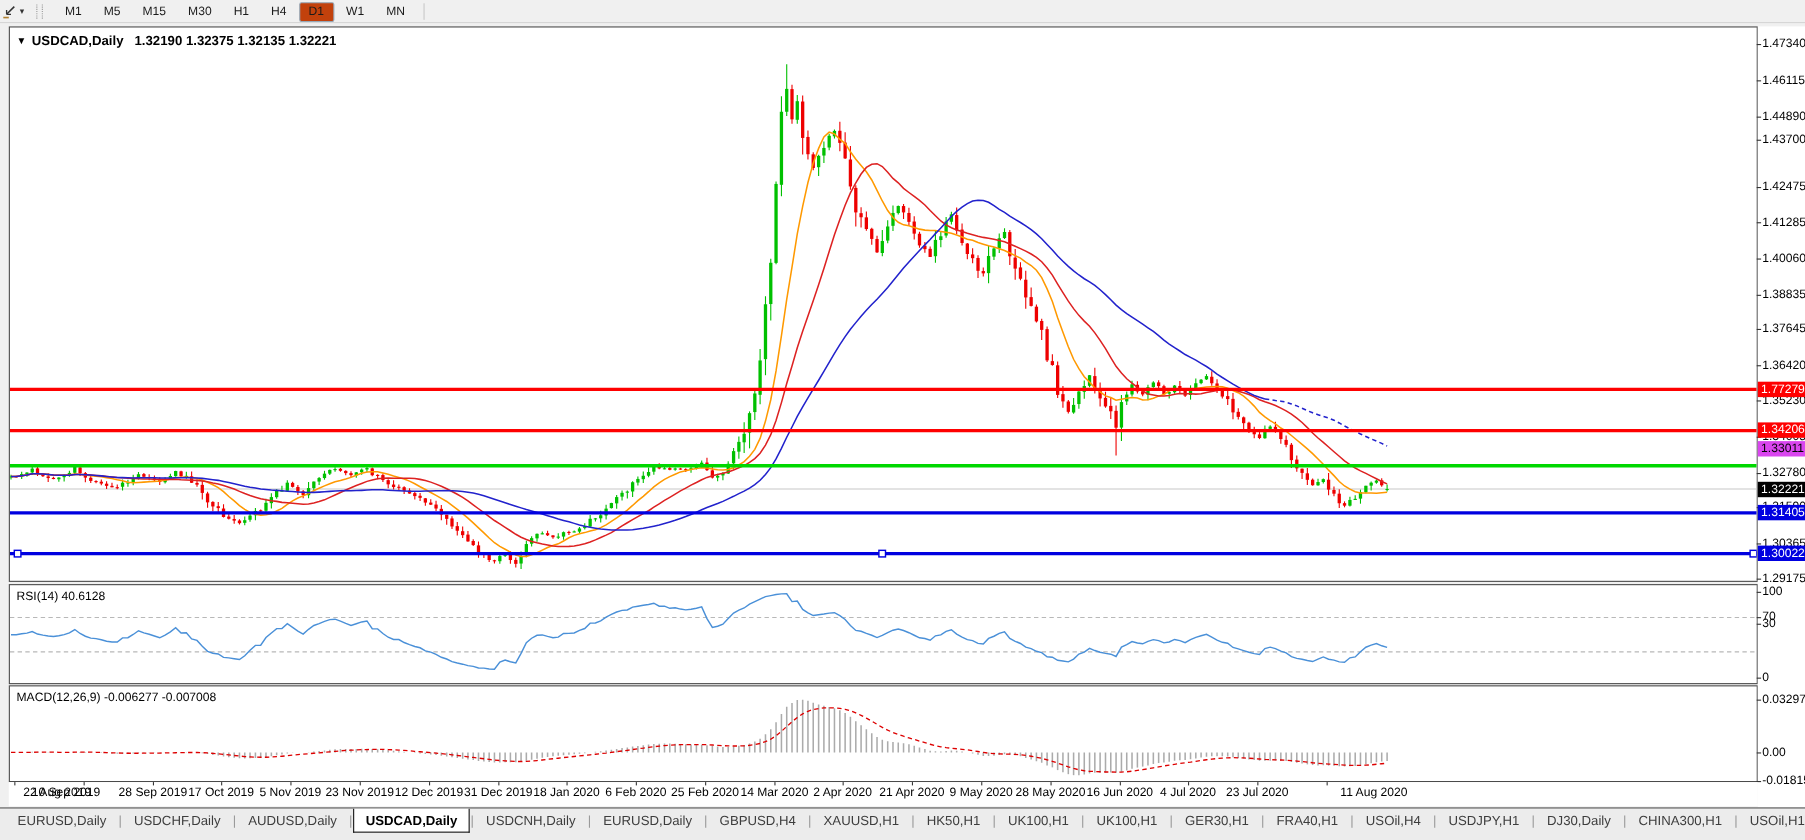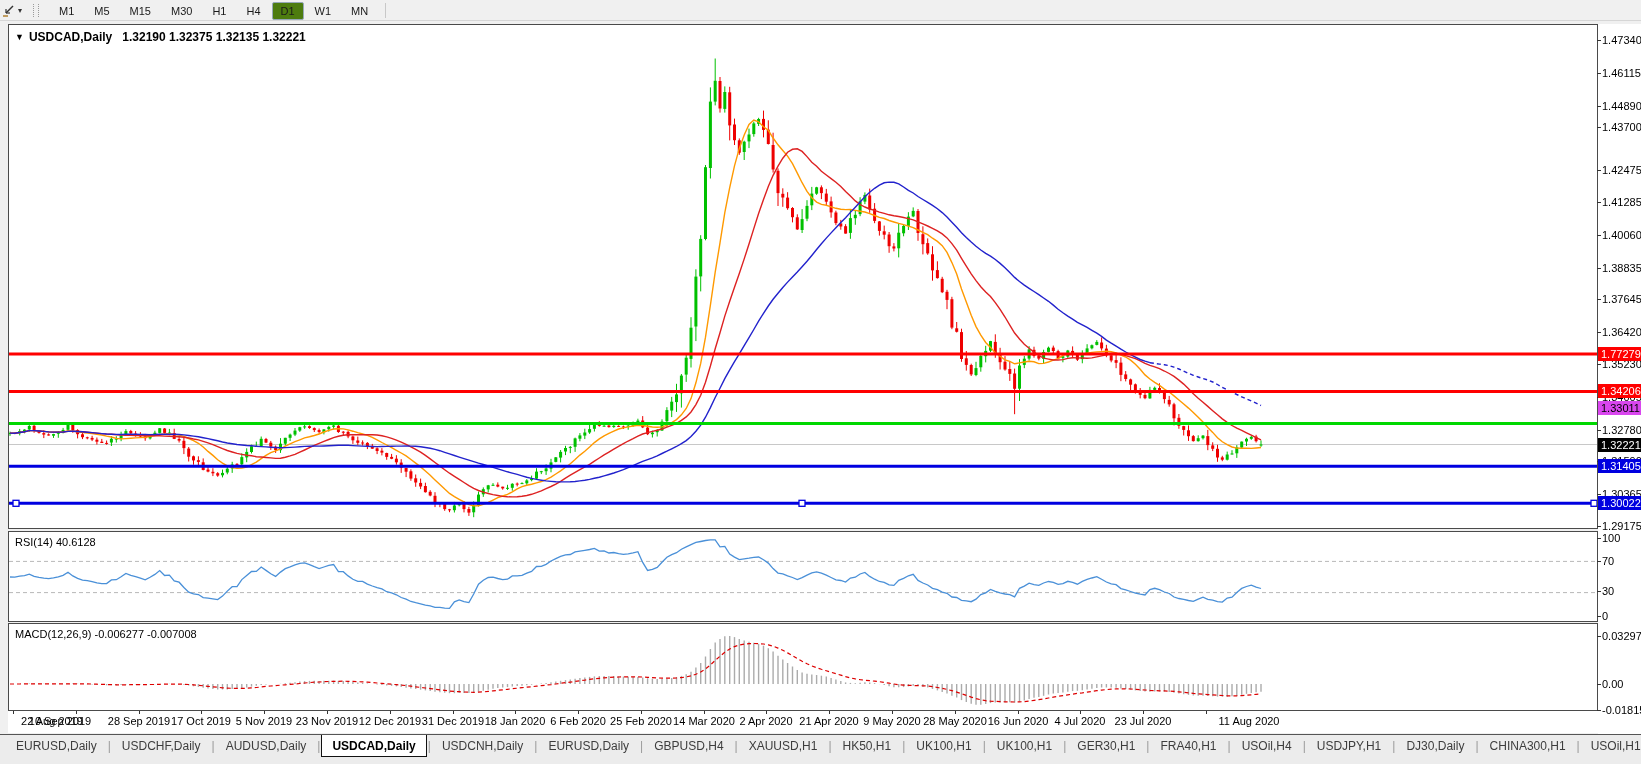--- a/index.html
+++ b/index.html
@@ -6,21 +6,21 @@
   .app{position:relative;width:1641px;height:764px;background:#f0f0f0;overflow:hidden;}
 
   
   .toolbar{position:absolute;left:0;top:0;width:1641px;height:21px;background:#f0f0f0;
            border-bottom:1px solid #d6d6d6;display:flex;align-items:center;box-sizing:border-box;padding-left:2px;}
   .tool-icon{display:flex;align-items:center;margin-left:0px;}
   .dd-caret{font-size:8px;color:#333;margin:0 5px 0 3px;}
   .grip{width:4px;height:13px;border-left:1px dotted #9a9a9a;border-right:1px dotted #9a9a9a;margin:0 10px 0 6px;}
   .tf-btn{font-family:inherit;font-size:11px;color:#1a1a1a;background:transparent;border:1px solid transparent;
           padding:2px 8px;margin:0 1px;cursor:default;}
-  .tf-btn.active{background:#4d7c0f;border:1px solid #96a8b8;border-radius:2px;}
+  .tf-btn.active{background:#c2410c;border:1px solid #96a8b8;border-radius:2px;}
   .vsep{width:1px;height:15px;background:#c8c8c8;margin:0 7px;}
 
   
   .panel{position:absolute;background:#ffffff;border:1px solid #4a4a4a;box-sizing:border-box;}
   #panel-main{left:8px;top:24px;width:1590px;height:505px;}
   #panel-rsi{left:8px;top:531px;width:1590px;height:91px;}
   #panel-macd{left:8px;top:623px;width:1590px;height:88px;}
   .panel svg{position:absolute;left:0;top:0;}
   .panel-label{position:absolute;left:6px;top:4px;font-size:11px;color:#000;z-index:6;white-space:pre;}
   #chart-title{position:absolute;left:6px;top:5px;font-size:12px;color:#000;z-index:6;display:flex;align-items:center;font-weight:600;}
@@ -901,21 +901,21 @@
       <div class="ptick" style="top: 269px;">1.37645</div>
       <div class="ptick" style="top: 302px;">1.36420</div>
       <div class="ptick" style="top: 334px;">1.35230</div>
       <div class="ptick" style="top: 367px;">1.34005</div>
       <div class="ptick" style="top: 400px;">1.32780</div>
       <div class="ptick" style="top: 431px;">1.31590</div>
       <div class="ptick" style="top: 464px;">1.30365</div>
       <div class="ptick" style="top: 496px;">1.29175</div>
       <div class="ptick" style="top: 508px;">100</div>
       <div class="ptick" style="top: 531px;">70</div>
-      <div class="ptick" style="top: 561px;">30</div>
+      <div class="ptick" style="top: 537px;">30</div>
       <div class="ptick" style="top: 586px;">0</div>
       <div class="ptick" style="top: 606px;">0.032972</div>
       <div class="ptick" style="top: 654px;">0.00</div>
       <div class="ptick" style="top: 680px;">-0.018154</div>
       <div class="badge" style="background: rgb(255, 0, 0); color: rgb(255, 255, 255); top: 323px;">1.77279</div>
       <div class="badge" style="background: rgb(255, 0, 0); color: rgb(255, 255, 255); top: 360px;">1.34206</div>
       <div class="badge" style="background: #d946ef; color: rgb(0, 0, 0); top: 377px;">1.33011</div>
       <div class="badge" style="background: rgb(0, 0, 0); color: rgb(255, 255, 255); top: 414px;">1.32221</div>
       <div class="badge" style="background: rgb(0, 0, 224); color: rgb(255, 255, 255); top: 435px;">1.31405</div>
       <div class="badge" style="background: rgb(0, 0, 224); color: rgb(255, 255, 255); top: 472px;">1.30022</div>

